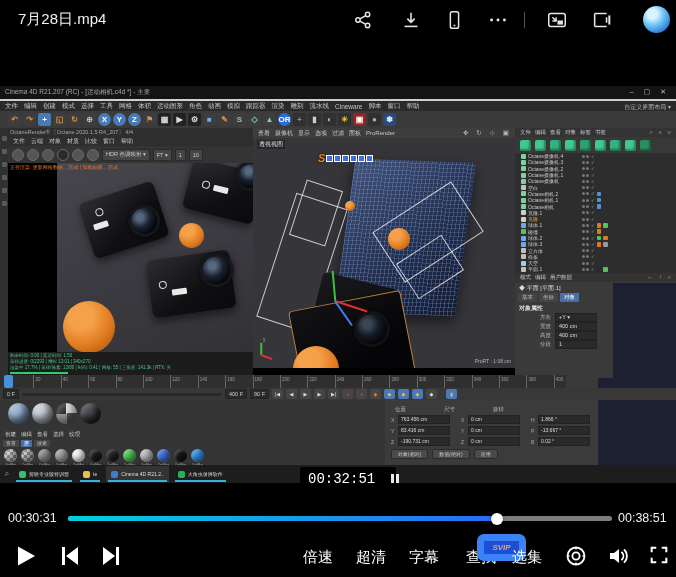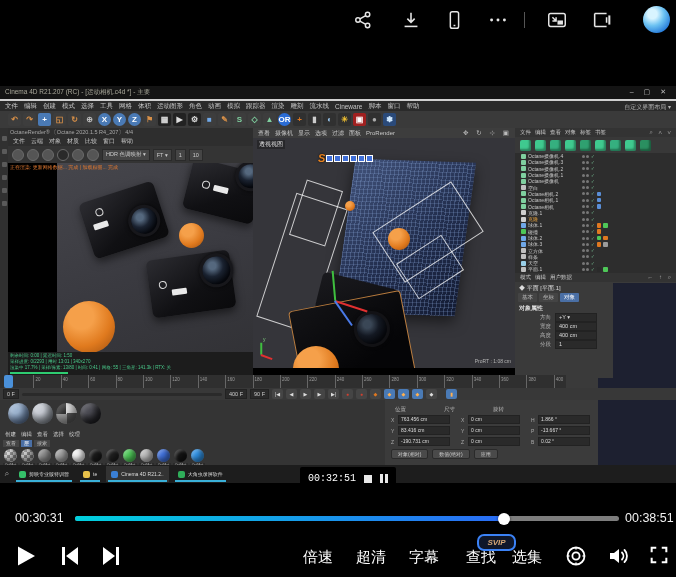--- a/index.html
+++ b/index.html
@@ -129,44 +129,45 @@
   .cbtns{display:flex;gap:4px;padding-left:6px;margin-top:3px;}
   .cbtn{font-size:5px;color:#ccc;background:#4a4a4a;border:1px solid #2a2a2a;border-radius:2px;padding:1px 6px;white-space:nowrap;}
   
   .taskbar{left:0;top:425px;width:676px;height:18px;background:#1d1d1d;display:flex;align-items:center;}
   .tb-search{width:14px;text-align:center;color:#bbb;font-size:8px;}
   .tb-item{height:16px;display:flex;align-items:center;gap:3px;padding:0 5px;margin-right:4px;position:relative;}
   .tb-item i{width:7px;height:7px;border-radius:2px;display:block;}
   .tb-item span{font-size:5px;color:#ddd;white-space:nowrap;max-width:48px;overflow:hidden;}
   .tb-item b{position:absolute;left:2px;right:2px;bottom:0;height:2px;background:#3ab0d8;}
   .recov{left:300px;top:427px;width:88px;height:23px;background:#000;border-radius:2px;display:flex;align-items:center;gap:8px;padding-left:8px;}
-  .rectime{font-size:10px;color:#fff;font-family:"Liberation Mono",monospace;}
+  .rectime{font-size:14px;color:#fff;font-family:"Liberation Mono",monospace;}
   .recstop{width:8px;height:8px;background:#e8e8e8;}
   .recpause{display:flex;gap:2px;}
   .recpause i{width:3px;height:9px;background:#e8e8e8;display:block;}
   
-  .timerow{left:7px;top:505px;width:556px;height:26px;}
+  .timerow{left:0;top:505px;width:556px;height:26px;}
   .ptime{font-size:12.5px;color:#f0f0f0;top:6px;}
   .pbar{left:68px;top:11px;width:544px;height:5px;background:#7d7d7d;border-radius:3px;}
   .pfill{position:absolute;left:0;top:0;height:5px;border-radius:3px;
          background:linear-gradient(90deg,#00d0dd,#2a6cf5);}
   .pthumb{position:absolute;top:-3.5px;width:12px;height:12px;border-radius:50%;background:#fff;box-shadow:0 0 3px rgba(0,0,0,.6);}
   .ctrlrow{left:0;top:536px;width:676px;height:41px;}
   .cico{top:8px;color:#fff;}
   .cico svg{display:block;}
   .ctext{top:12px;font-size:15px;color:#fff;white-space:nowrap;}
-  .svip{left:477px;top:-2px;width:35px;height:13px;background:#0f172a;border:2px solid #3b82f6;border-radius:7px;
+  .svip{left:477px;top:-2px;width:35px;height:13px;background:#1d4ed8;border:7px solid #3b82f6;border-radius:7px;
         font-size:8px;font-weight:bold;font-style:italic;color:#d6a876;display:flex;align-items:center;justify-content:center;}
 </style>
 </head>
 <body>
 
 <div id="root">
 
   <div class="r topbar">
+    <div class="r vtitle">7月28日.mp4</div>
     <div class="r tico" style="left:352px">
       <svg viewBox="0 0 24 24" fill="none" stroke="#e6e6e6" stroke-width="1.6">
         <circle cx="6.5" cy="12" r="2.4"></circle>
           <circle cx="17" cy="6" r="2.4"></circle>
           <circle cx="17" cy="18" r="2.4"></circle>
         <path d="M8.6 10.9 15 7.1M8.6 13.1 15 16.9"></path>
         </svg>
     </div>
     <div class="r tico" style="left:400px">
       <svg viewBox="0 0 24 24" fill="none" stroke="#e6e6e6" stroke-width="1.7">

